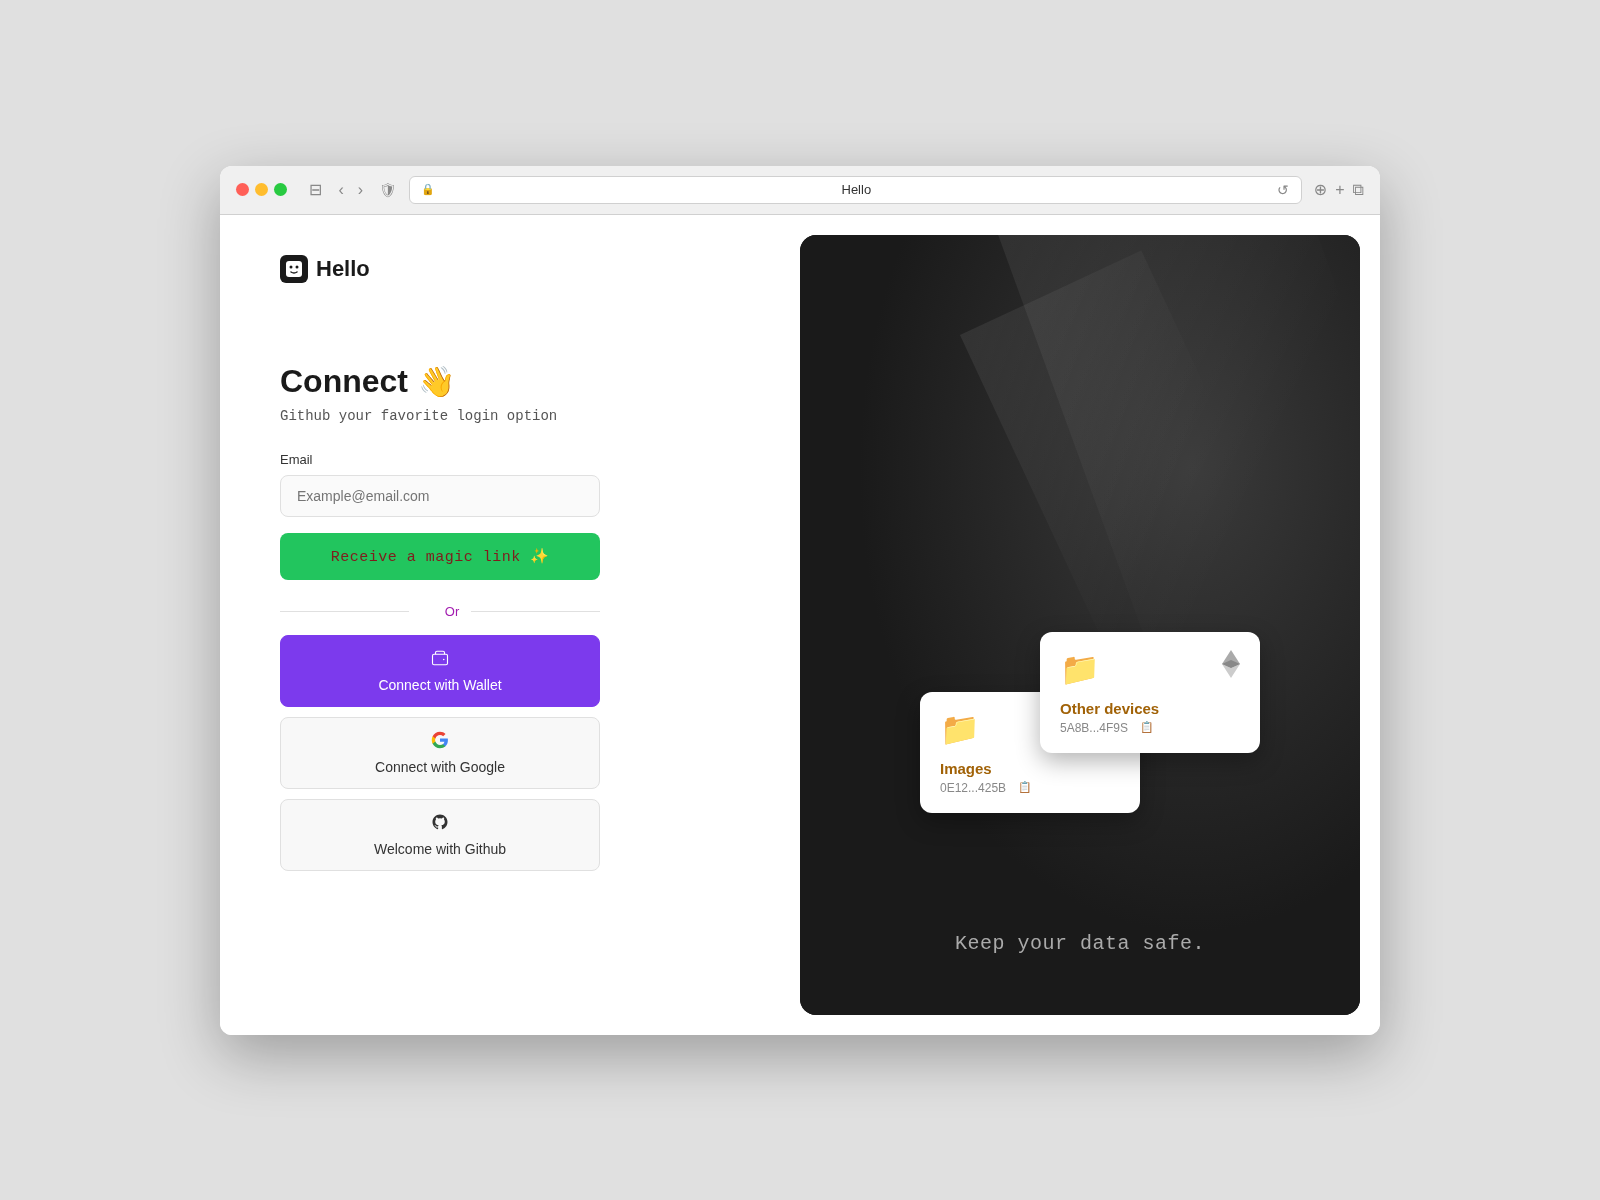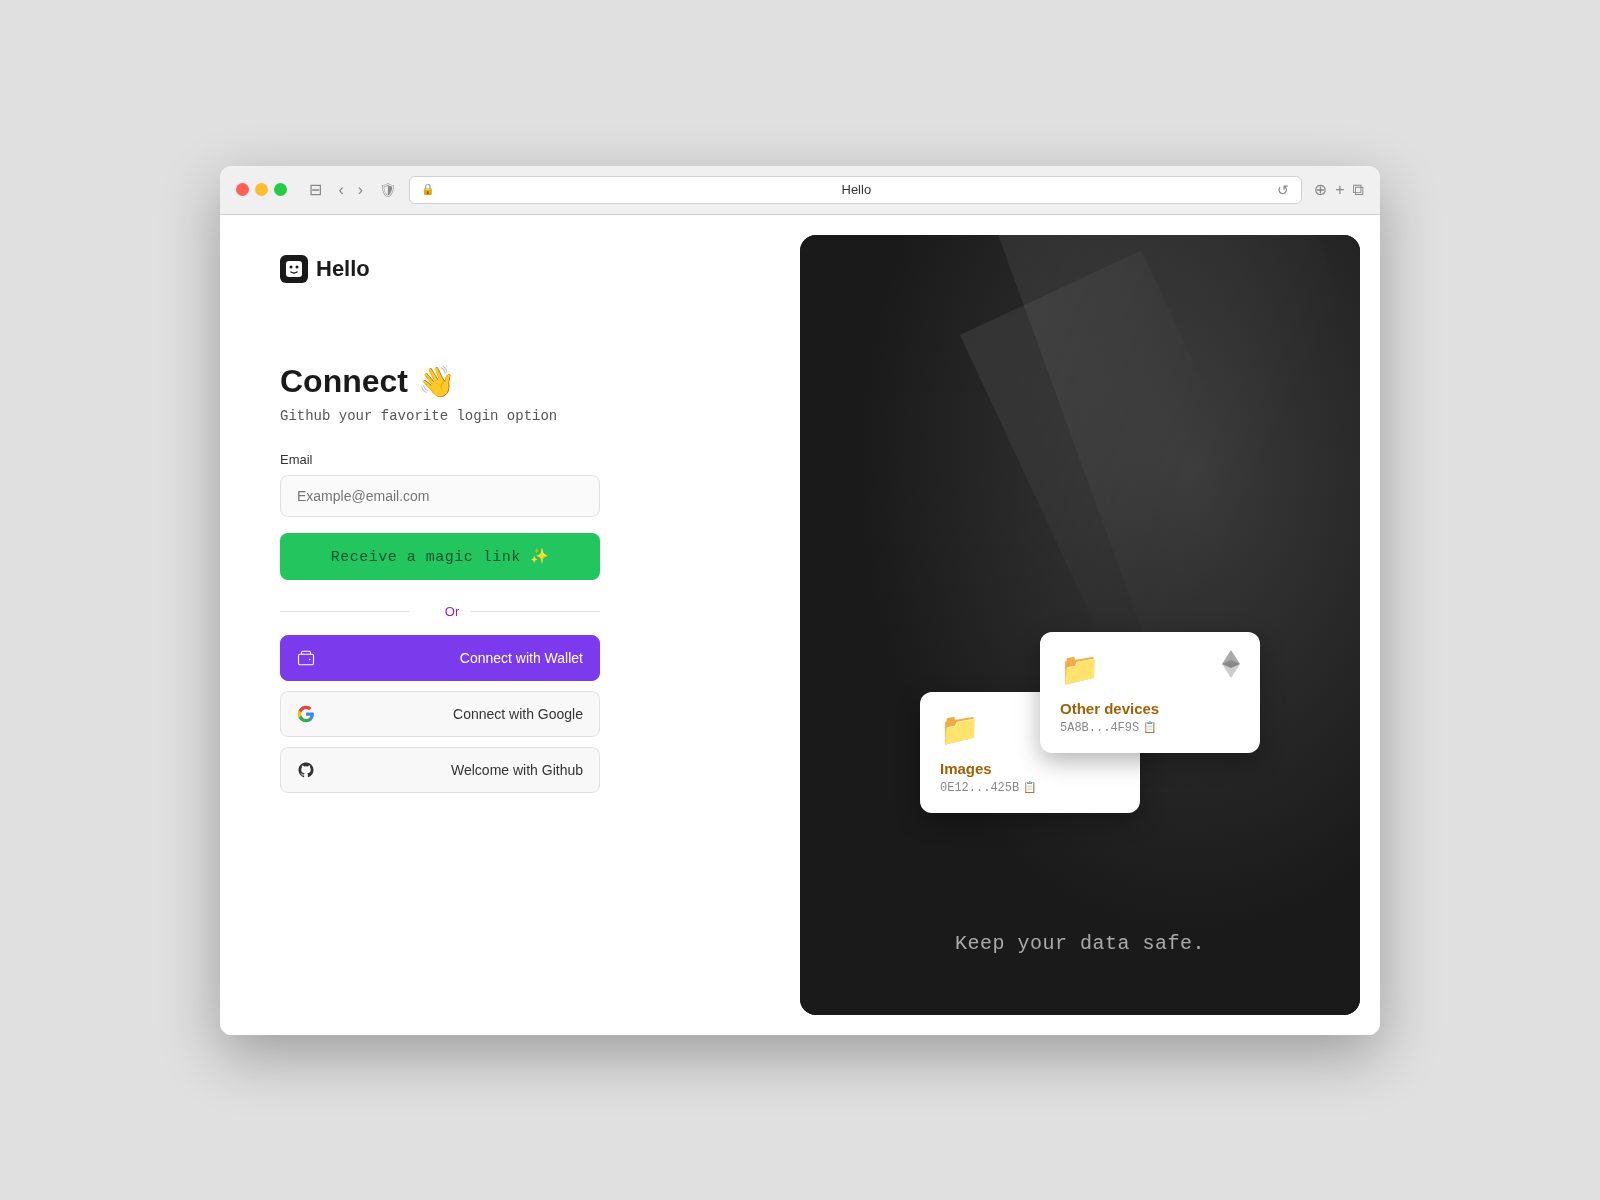--- a/index.html
+++ b/index.html
@@ -158,21 +158,21 @@
       font-size: 14px;
       color: #aaa;
       background: #fafafa;
       outline: none;
       margin-bottom: 16px;
     }
     .magic-link-btn {
       width: 100%;
       padding: 14px;
       background: #22c55e;
-      color: #14532d;
+      color: #7f1d1d;
       border: none;
       border-radius: 8px;
       font-size: 15px;
       font-weight: 500;
       cursor: pointer;
       font-family: 'Courier New', monospace;
       letter-spacing: 0.5px;
       margin-bottom: 24px;
     }
     .divider {
@@ -198,20 +198,21 @@
       border-radius: 8px;
       font-size: 14px;
       cursor: pointer;
       display: flex;
       align-items: center;
       justify-content: space-between;
       gap: 10px;
       margin-bottom: 10px;
       background: #f8f8f8;
       color: #333;
+      flex-direction: column;
     }
     .wallet-btn {
       background: #7c3aed;
       color: white;
       border-color: #7c3aed;
     }
 
     
     .google-icon {
       width: 18px;
@@ -300,24 +301,24 @@
     }
     .card-name {
       font-size: 15px;
       font-weight: 600;
       color: #a16207;
       margin-bottom: 4px;
     }
     .card-hash {
       font-size: 12px;
       color: #888;
-      font-family: Liberation Mono, monospace;
-      display: flex;
-      align-items: center;
-      gap: 4px;
+      font-family: Liberation Sans, sans-serif;
+      display: flex;
+      align-items: center;
+      gap: 12px;
     }
     .copy-icon {
       font-size: 11px;
       cursor: pointer;
     }
 
     .tagline {
       font-size: 20px;
       color: #aaa;
       font-family: Liberation Mono, monospace;

